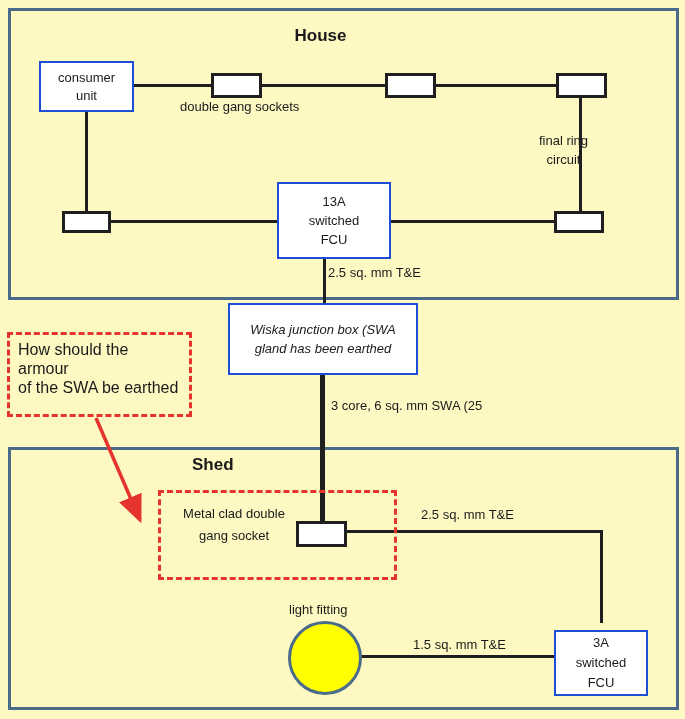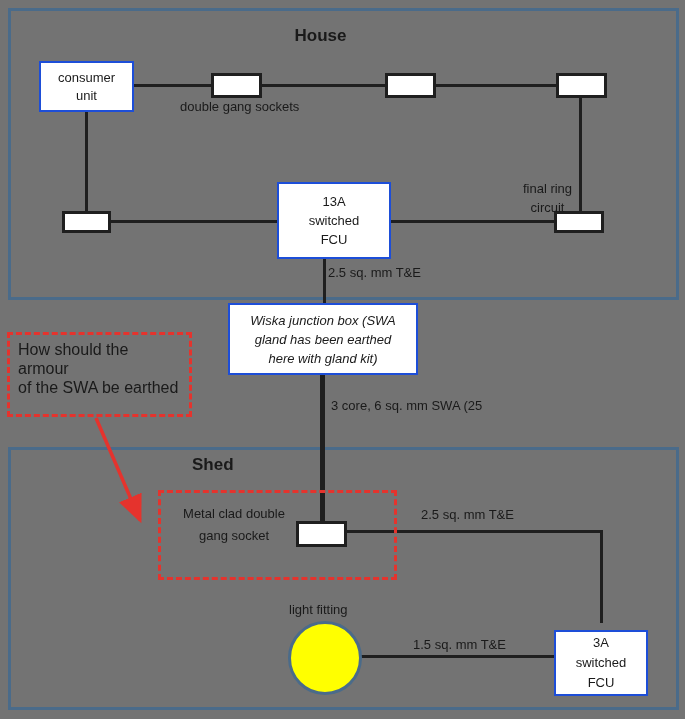--- a/index.html
+++ b/index.html
@@ -3,21 +3,21 @@
 <meta charset="utf-8">
 <style>
   * { box-sizing: border-box; margin: 0; padding: 0; }
   html, body { background: #ffffff; }
   body { font-family: "Liberation Sans", sans-serif; color: #1a1a1a; }
 
   .canvas {
     position: relative;
     width: 685px;
     height: 719px;
-    background: #737373;
+    background: #fef9c3;
     overflow: hidden;
   }
 
   
   .frame {
     position: absolute;
     border: 3px solid #4a6b8a;
     background: transparent;
   }
   .frame-title {
@@ -117,37 +117,36 @@
   </div>
 
   <div class="socket" style="left:211px; top:73px; width:51px; height:25px;"></div>
   <div class="socket" style="left:385px; top:73px; width:51px; height:25px;"></div>
   <div class="socket" style="left:556px; top:73px; width:51px; height:25px;"></div>
   <div class="socket" style="left:62px; top:211px; width:49px; height:22px;"></div>
   <div class="socket" style="left:554px; top:211px; width:50px; height:22px;"></div>
 
   <div class="lbl" style="left:180px; top:99px;">double gang sockets</div>
 
-  <div class="lbl center" style="left:500px; top:131px; width:95px; line-height:19px;margin-top:48px;">
+  <div class="lbl center" style="left:516px; top:131px; width:95px; line-height:19px;">
     <div>final ring</div>
     <div>circuit</div>
   </div>
 
   <div class="node" style="left:277px; top:182px; width:114px; height:77px;">
     <div>13A</div>
     <div>switched</div>
     <div>FCU</div>
   </div>
 
   <div class="lbl" style="left:328px; top:265px;">2.5 sq. mm T&amp;E</div>
 
   <div class="node" style="left:228px; top:303px; width:190px; height:72px;font-style:italic;">
     <div>Wiska junction box (SWA</div>
     <div>gland has been earthed</div>
-    <div>here with gland kit)</div>
   </div>
 
   <div class="lbl" style="left:331px; top:398px;">3 core, 6 sq. mm SWA (25</div>
 
   <div class="highlight" style="left:7px; top:332px; width:185px; height:85px;"></div>
   <div class="question-text" style="left:18px; top:340px; width:165px;">
     <div>How should the armour</div>
     <div>of the SWA be earthed</div>
   </div>
 

